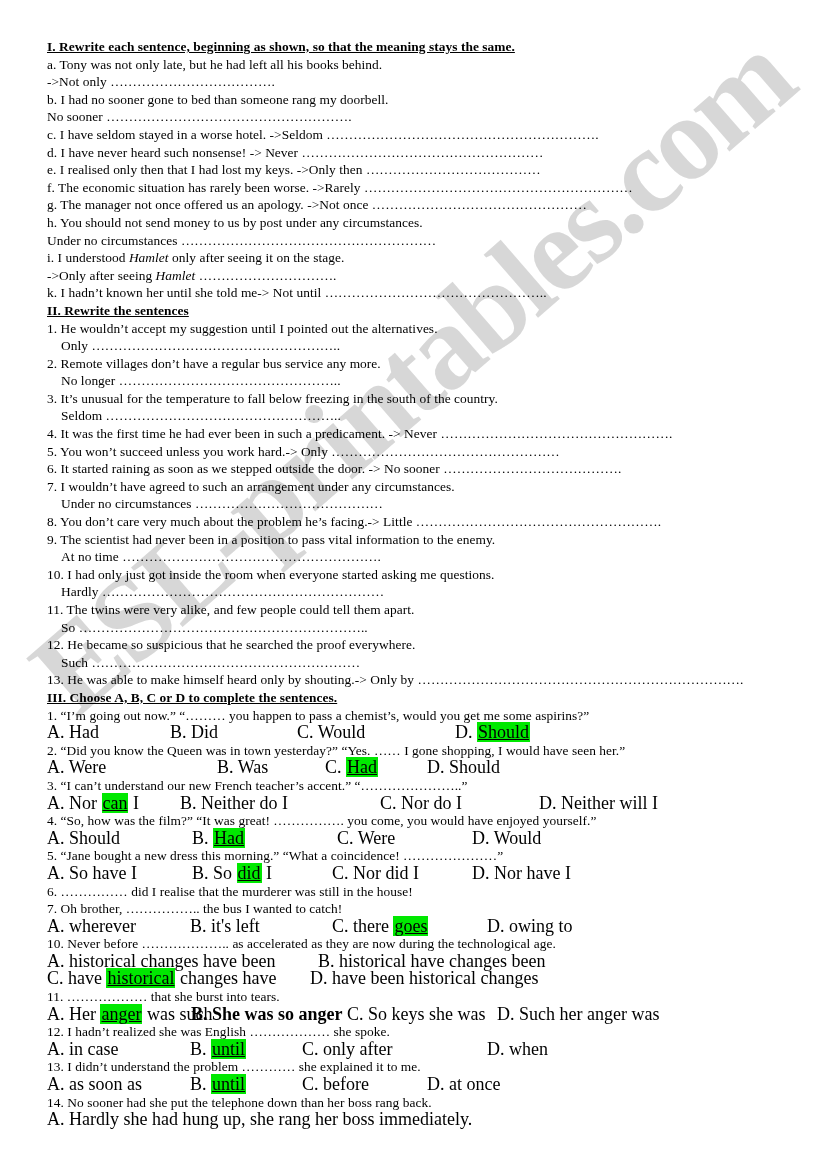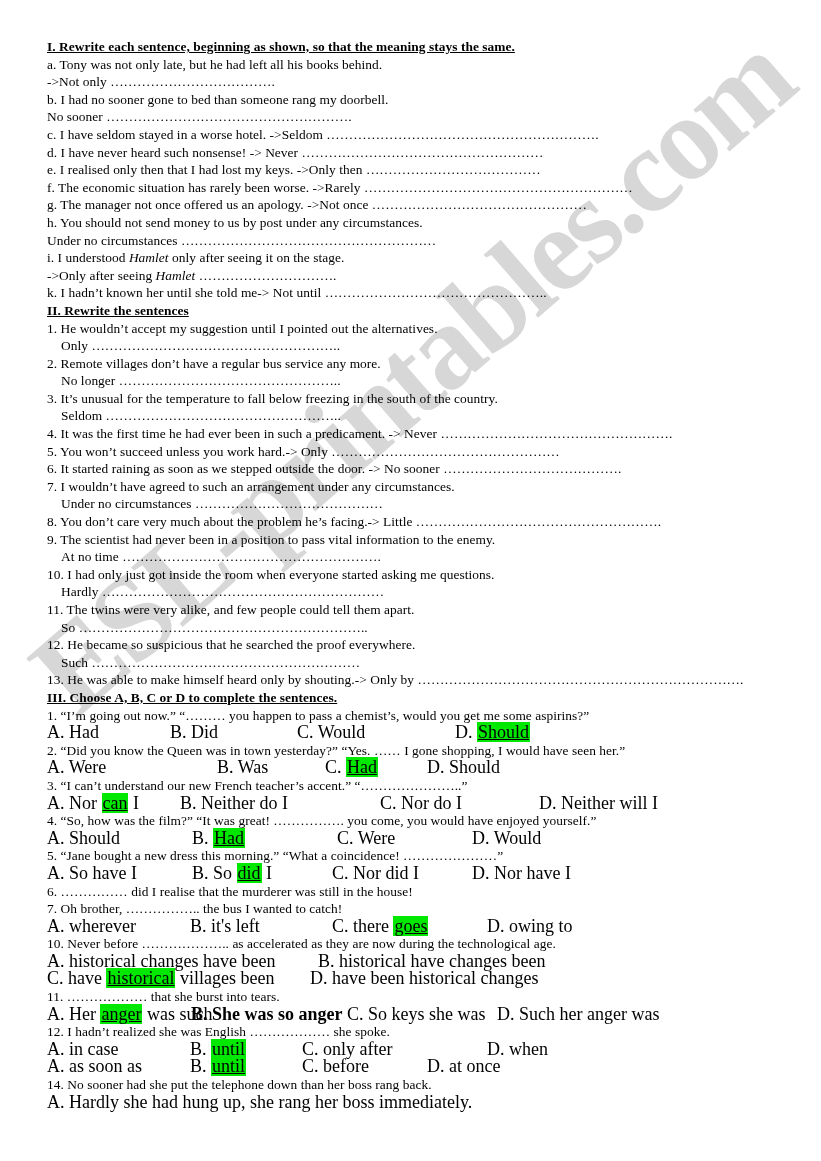--- a/index.html
+++ b/index.html
@@ -184,37 +184,38 @@
         <span class="opt" style="left: 143px;"><span>B. it's left</span></span>
         <span class="opt" style="left: 285px;"><span>C. there </span><span class="hl">goes</span></span>
         <span class="opt" style="left: 440px;"><span>D. owing to</span></span>
       </div>
       <div class="line">10. Never before ……………….. as accelerated as they are now during the technological age.</div>
       <div class="opts">
         <span class="opt" style="left: 0px;"><span>A. historical changes have been</span></span>
         <span class="opt" style="left: 271px; font-family: Liberation Serif, serif;"><span>B. historical have changes been</span></span>
       </div>
       <div class="opts">
-        <span class="opt" style="left: 0px;"><span>C. have </span><span class="hl">historical</span><span> villages been</span></span>
+        <span class="opt" style="left: 0px;"><span>C. have </span><span class="hl">historical</span><span> changes have</span></span>
         <span class="opt" style="left: 255px; margin-left: 8px;"><span>D. have been historical changes</span></span>
       </div>
       <div class="line">11. ……………… that she burst into tears.</div>
       <div class="opts">
         <span class="opt" style="left: 0px;"><span>A. Her </span><span class="hl">anger</span><span> was such</span></span>
         <span class="opt" style="left: 144px; font-weight: bold;"><span>B. She was so anger</span></span>
         <span class="opt" style="left: 300px;"><span>C. So keys she was</span></span>
         <span class="opt" style="left: 450px;"><span>D. Such her anger was</span></span>
       </div>
       <div class="line">12. I hadn’t realized she was English ……………… she spoke.</div>
       <div class="opts">
         <span class="opt" style="left: 0px;"><span>A. in case</span></span>
         <span class="opt" style="left: 143px;"><span>B. </span><span class="hl">until</span></span>
         <span class="opt" style="left: 255px;"><span>C. only after</span></span>
         <span class="opt" style="left: 440px;"><span>D. when</span></span>
       </div>
+      <div class="line">13. I didn’t understand the problem ………… she explained it to me.</div>
       <div class="opts">
         <span class="opt" style="left: 0px;"><span>A. as soon as</span></span>
         <span class="opt" style="left: 143px;"><span>B. </span><span class="hl">until</span></span>
         <span class="opt" style="left: 255px;"><span>C. before</span></span>
         <span class="opt" style="left: 380px;"><span>D. at once</span></span>
       </div>
       <div class="line">14. No sooner had she put the telephone down than her boss rang back.</div>
       <div class="opts">
         <span class="opt" style="left: 0px;"><span>A. Hardly she had hung up, she rang her boss immediately.</span></span>
       </div>

